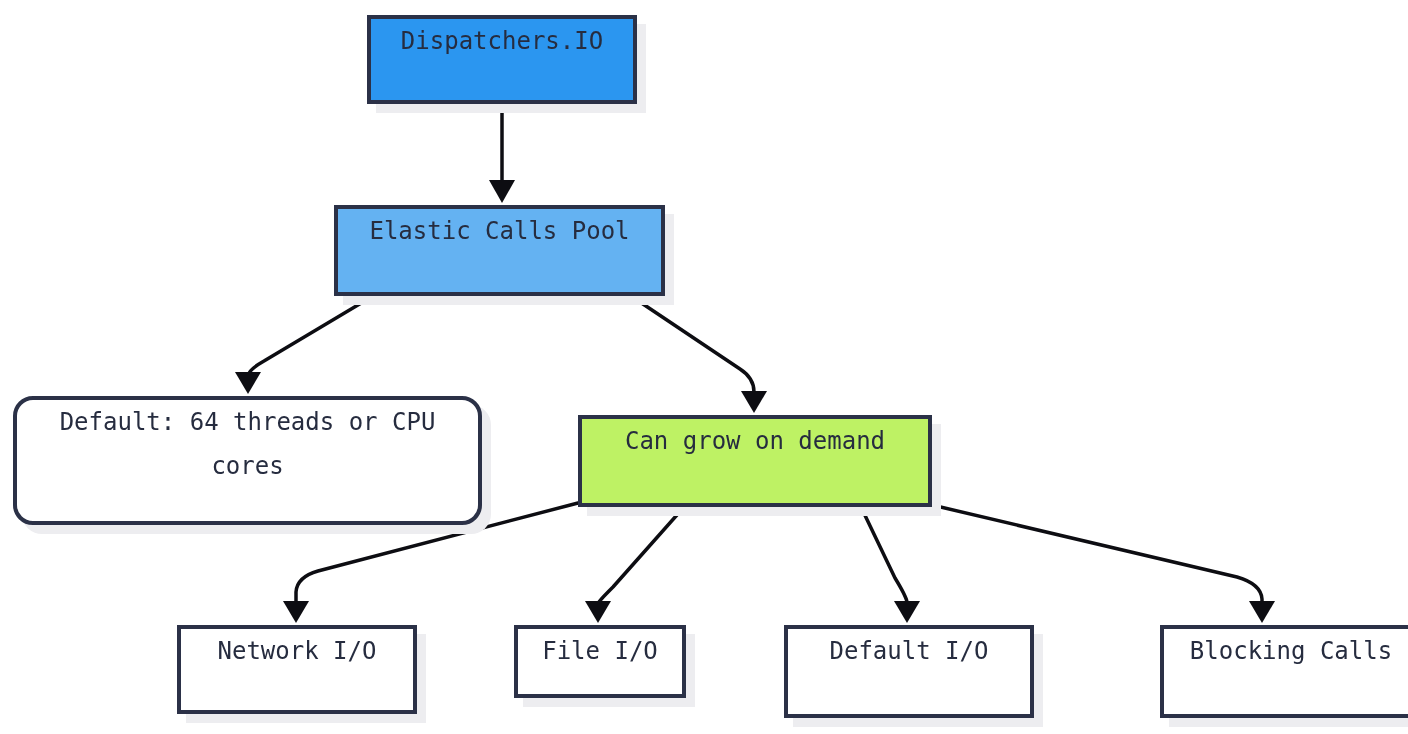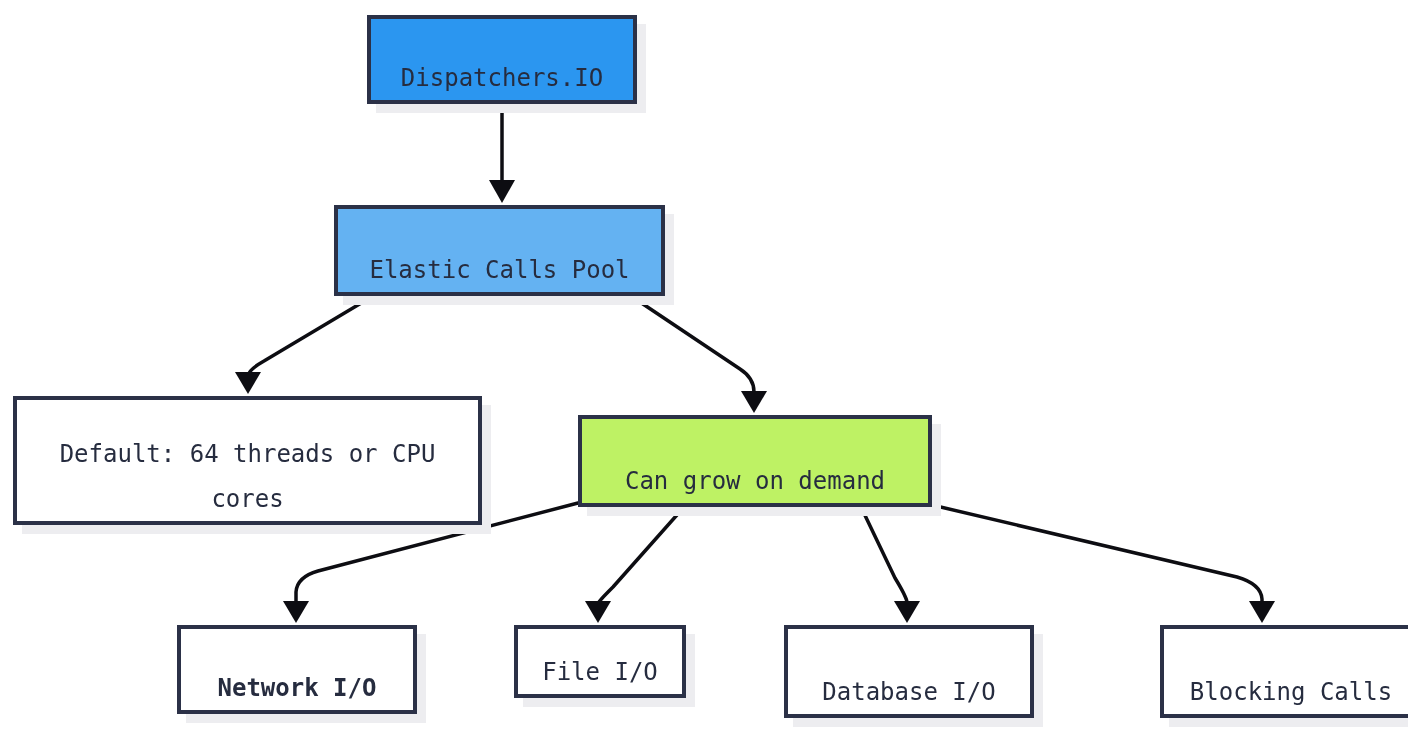--- a/index.html
+++ b/index.html
@@ -9,33 +9,33 @@
     background:#ffffff;
     font-family:"DejaVu Sans Mono","Liberation Mono",monospace;
     overflow:hidden;
   }
   .arrows{position:absolute;left:0;top:0;width:1408px;height:734px;pointer-events:none;}
   .node{
     position:absolute;
     box-sizing:border-box;
     border:4px solid #2b3147;
     box-shadow:9px 9px 0 0 #ededf0;
-    display:flex;align-items:flex-end;justify-content:center;
+    display:flex;align-items:flex-start;justify-content:center;
     text-align:center;
     color:#262c3f;
     font-size:24px;
     font-weight:500;
     line-height:1.85;
     background:#ffffff;
   }
   .node-dispatchers{left:367px;top:15px;width:270px;height:89px;}
   .node-elastic{left:334px;top:205px;width:331px;height:91px;}
   .node-default{left:13px;top:396px;width:469px;height:129px;padding:0 18px;}
   .node-can-grow{left:578px;top:415px;width:354px;height:92px;}
-  .node-network{left:177px;top:625px;width:240px;height:89px;font-weight:bold;}
+  .node-network{left:177px;top:625px;width:240px;height:89px;}
   .node-file{left:514px;top:625px;width:172px;height:73px;}
   .node-database{left:784px;top:625px;width:250px;height:93px;}
   .node-blocking{left:1160px;top:625px;width:262px;height:93px;}
   .edge{stroke:#0d0d12;stroke-width:3.5;fill:none;stroke-linecap:round;stroke-linejoin:round;}
   .head{fill:#0d0d12;stroke:none;}
 </style>
 </head>
 <body>
 
 <div class="canvas">
@@ -79,37 +79,37 @@
   </svg>
 
   <div class="node node-dispatchers" style="background: rgb(43, 150, 240);">
     <span>Dispatchers.IO</span>
   </div>
 
   <div class="node node-elastic" style="background: rgb(100, 178, 242);">
     <span>Elastic Calls Pool</span>
   </div>
 
-  <div class="node node-default" style="background: rgb(255, 255, 255);">
+  <div class="node node-default" style="background: rgb(255, 255, 255); border-radius: 20px;">
     <span>Default: 64 threads or CPU cores</span>
   </div>
 
   <div class="node node-can-grow" style="background: #bef264;">
     <span>Can grow on demand</span>
   </div>
 
   <div class="node node-network" style="background: rgb(255, 255, 255);">
     <span>Network I/O</span>
   </div>
 
   <div class="node node-file" style="background: rgb(255, 255, 255);">
     <span>File I/O</span>
   </div>
 
   <div class="node node-database" style="background: rgb(255, 255, 255);">
-    <span>Database I/O</span>
+    <span>Default I/O</span>
   </div>
 
   <div class="node node-blocking" style="background: rgb(255, 255, 255);">
     <span>Blocking Calls</span>
   </div>
 
 </div>
 
 </body></html>

